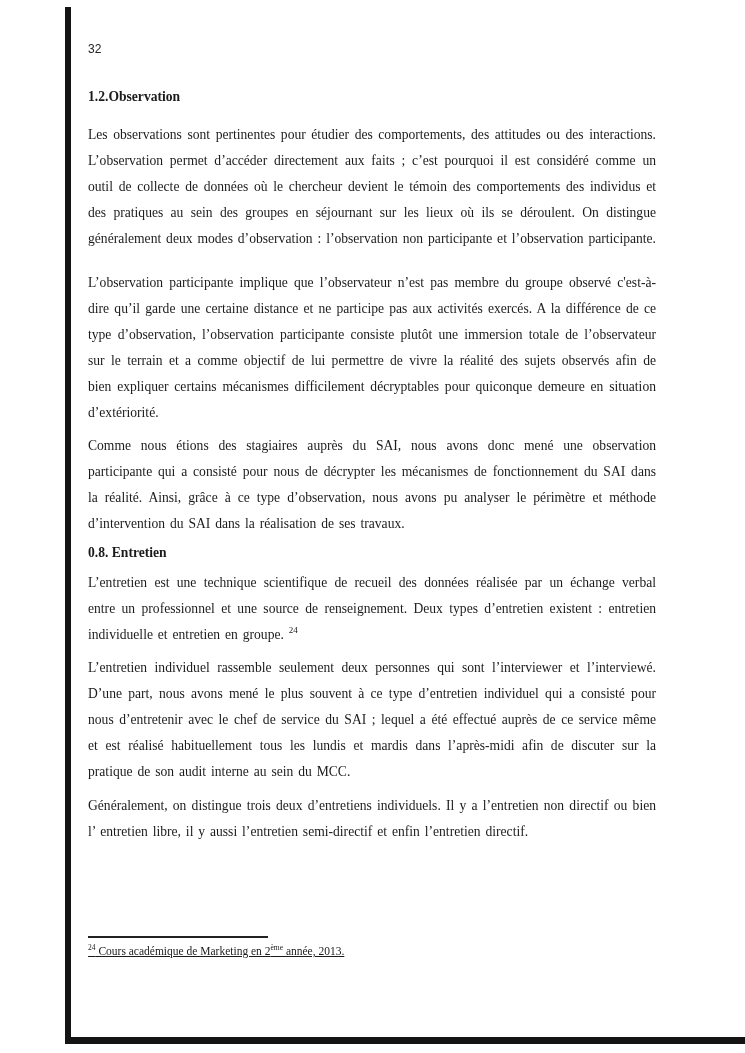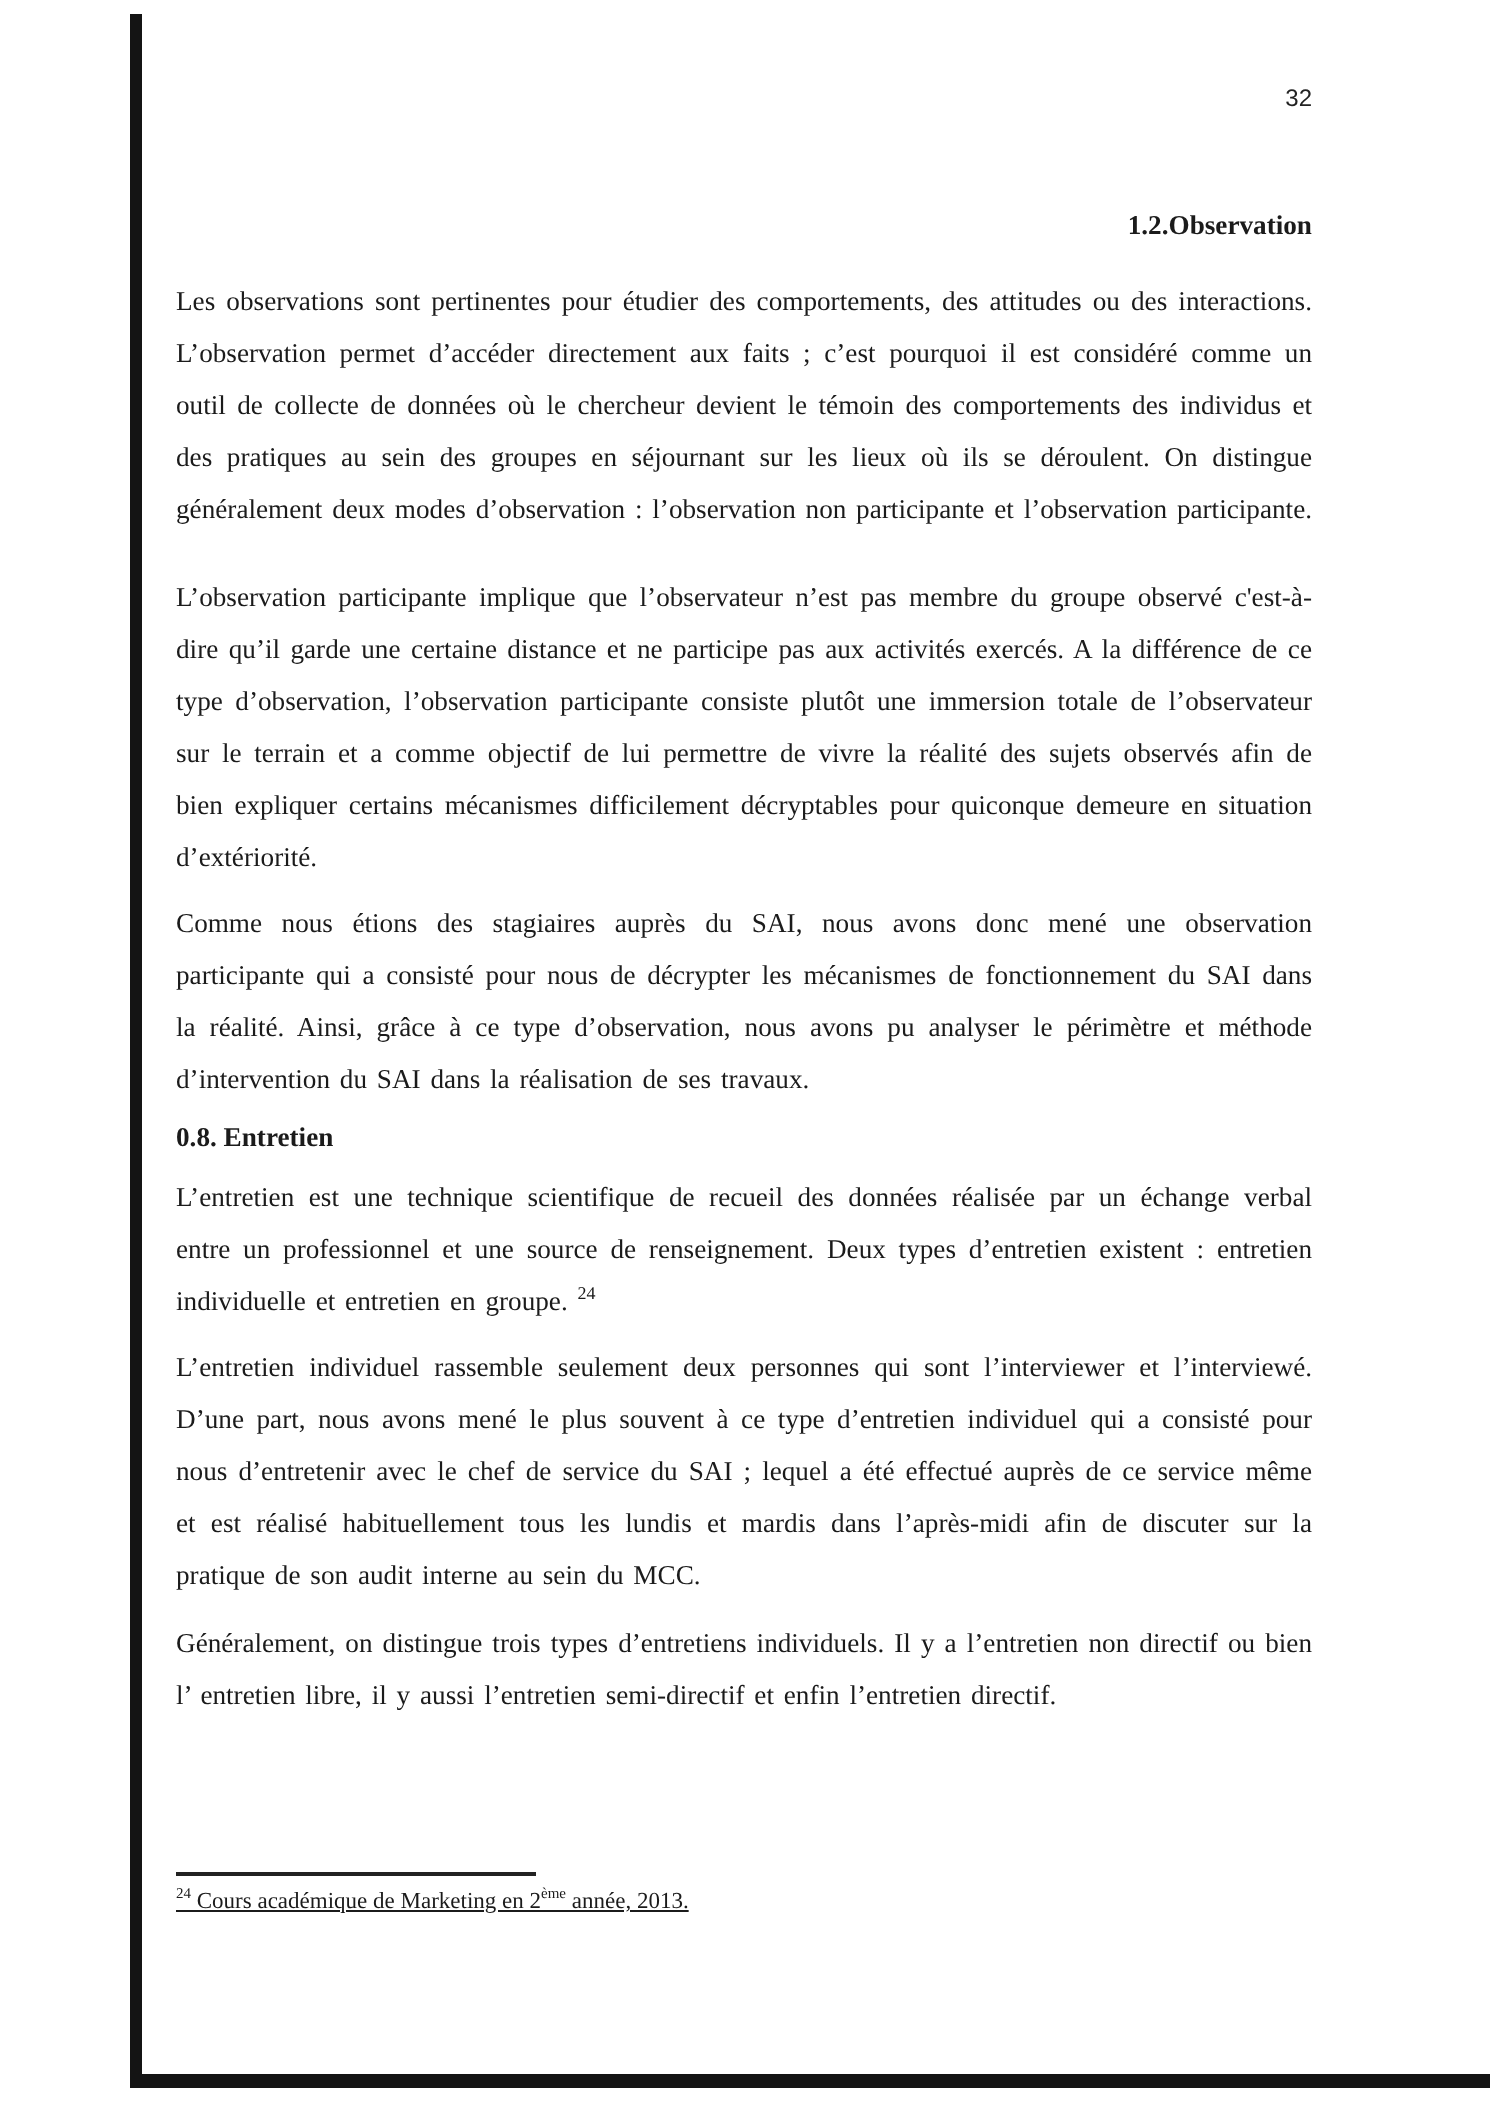--- a/index.html
+++ b/index.html
@@ -24,34 +24,34 @@
     left: 65px; top: 1037px;
     width: 680px; height: 7px;
     background: #141414;
   }
   .content {
     position: absolute;
     left: 88px; top: 42px;
     width: 568px;
   }
   .page-number {
-    text-align: right;
+    text-align: left;
     font-family: "Liberation Sans", sans-serif;
     font-size: 12px;
     line-height: 14px;
     margin: 0 0 30px 0;
     color: #222;
   }
   .heading {
     font-size: 13.6px;
     font-weight: bold;
     line-height: 18px;
     margin: 0;
   }
-  .heading.s1 { margin-top: 48px; margin-bottom: 16px; text-align: right; }
+  .heading.s1 { margin-top: 32px; margin-bottom: 16px; }
   .heading.s2 { margin-top: 7px; margin-bottom: 8px; }
   p.body-par {
     font-size: 13.6px;
     line-height: 26px;
     text-align: justify;
     word-spacing: 1.5px;
     margin: 0;
   }
   p.par-1 { margin-bottom: 18px; }
   p.par-2 { margin-bottom: 7px; }
@@ -105,21 +105,21 @@
     <p class="body-par par-2">L’observation participante implique que l’observateur n’est pas membre du groupe observé  c'est-à-dire qu’il garde une certaine distance et ne participe pas aux activités exercés. A la différence de ce type d’observation, l’observation participante consiste plutôt une immersion totale de l’observateur sur le terrain et a comme objectif de lui permettre de vivre la réalité des sujets observés afin de bien expliquer certains mécanismes difficilement décryptables pour quiconque demeure en situation d’extériorité.</p>
 
     <p class="body-par par-3">Comme nous étions des stagiaires auprès du SAI, nous avons donc mené une observation participante qui a consisté pour nous de décrypter les mécanismes de fonctionnement du SAI dans la réalité. Ainsi, grâce à ce type d’observation, nous avons pu analyser le périmètre et méthode d’intervention du SAI dans la réalisation de ses travaux.</p>
 
     <h2 class="heading s2">0.8. Entretien</h2>
 
     <p class="body-par par-4"><span>L’entretien est une technique scientifique de recueil des données réalisée par un échange verbal entre un professionnel et une source de renseignement. Deux types d’entretien existent : entretien individuelle et entretien en groupe. </span><sup class="fn-ref">24</sup></p>
 
     <p class="body-par par-5">L’entretien individuel rassemble seulement deux personnes qui sont l’interviewer et l’interviewé. D’une part, nous avons mené le plus souvent à ce type d’entretien individuel qui a consisté pour nous d’entretenir avec le chef de service du SAI ;  lequel a été effectué auprès de ce service même et est réalisé habituellement tous les lundis et mardis dans l’après-midi afin de discuter sur la pratique de son audit interne au sein du MCC.</p>
 
-    <p class="body-par par-6">Généralement, on distingue trois types d’entretiens individuels. Il y a l’entretien non directif ou bien l’ entretien libre, il y aussi l’entretien semi-directif et enfin l’entretien directif.</p>
+    <p class="body-par par-6">Généralement, on distingue trois deux d’entretiens individuels. Il y a l’entretien non directif ou bien l’ entretien libre, il y aussi l’entretien semi-directif et enfin l’entretien directif.</p>
 
   </div>
 
   <div class="footnote-block">
     <div class="footnote-rule"></div>
     <div class="footnote-text"><sup>24</sup><span> Cours académique de Marketing en 2</span><sup>ème</sup><span> année, 2013.</span></div>
   </div>
 
 </div>
 

